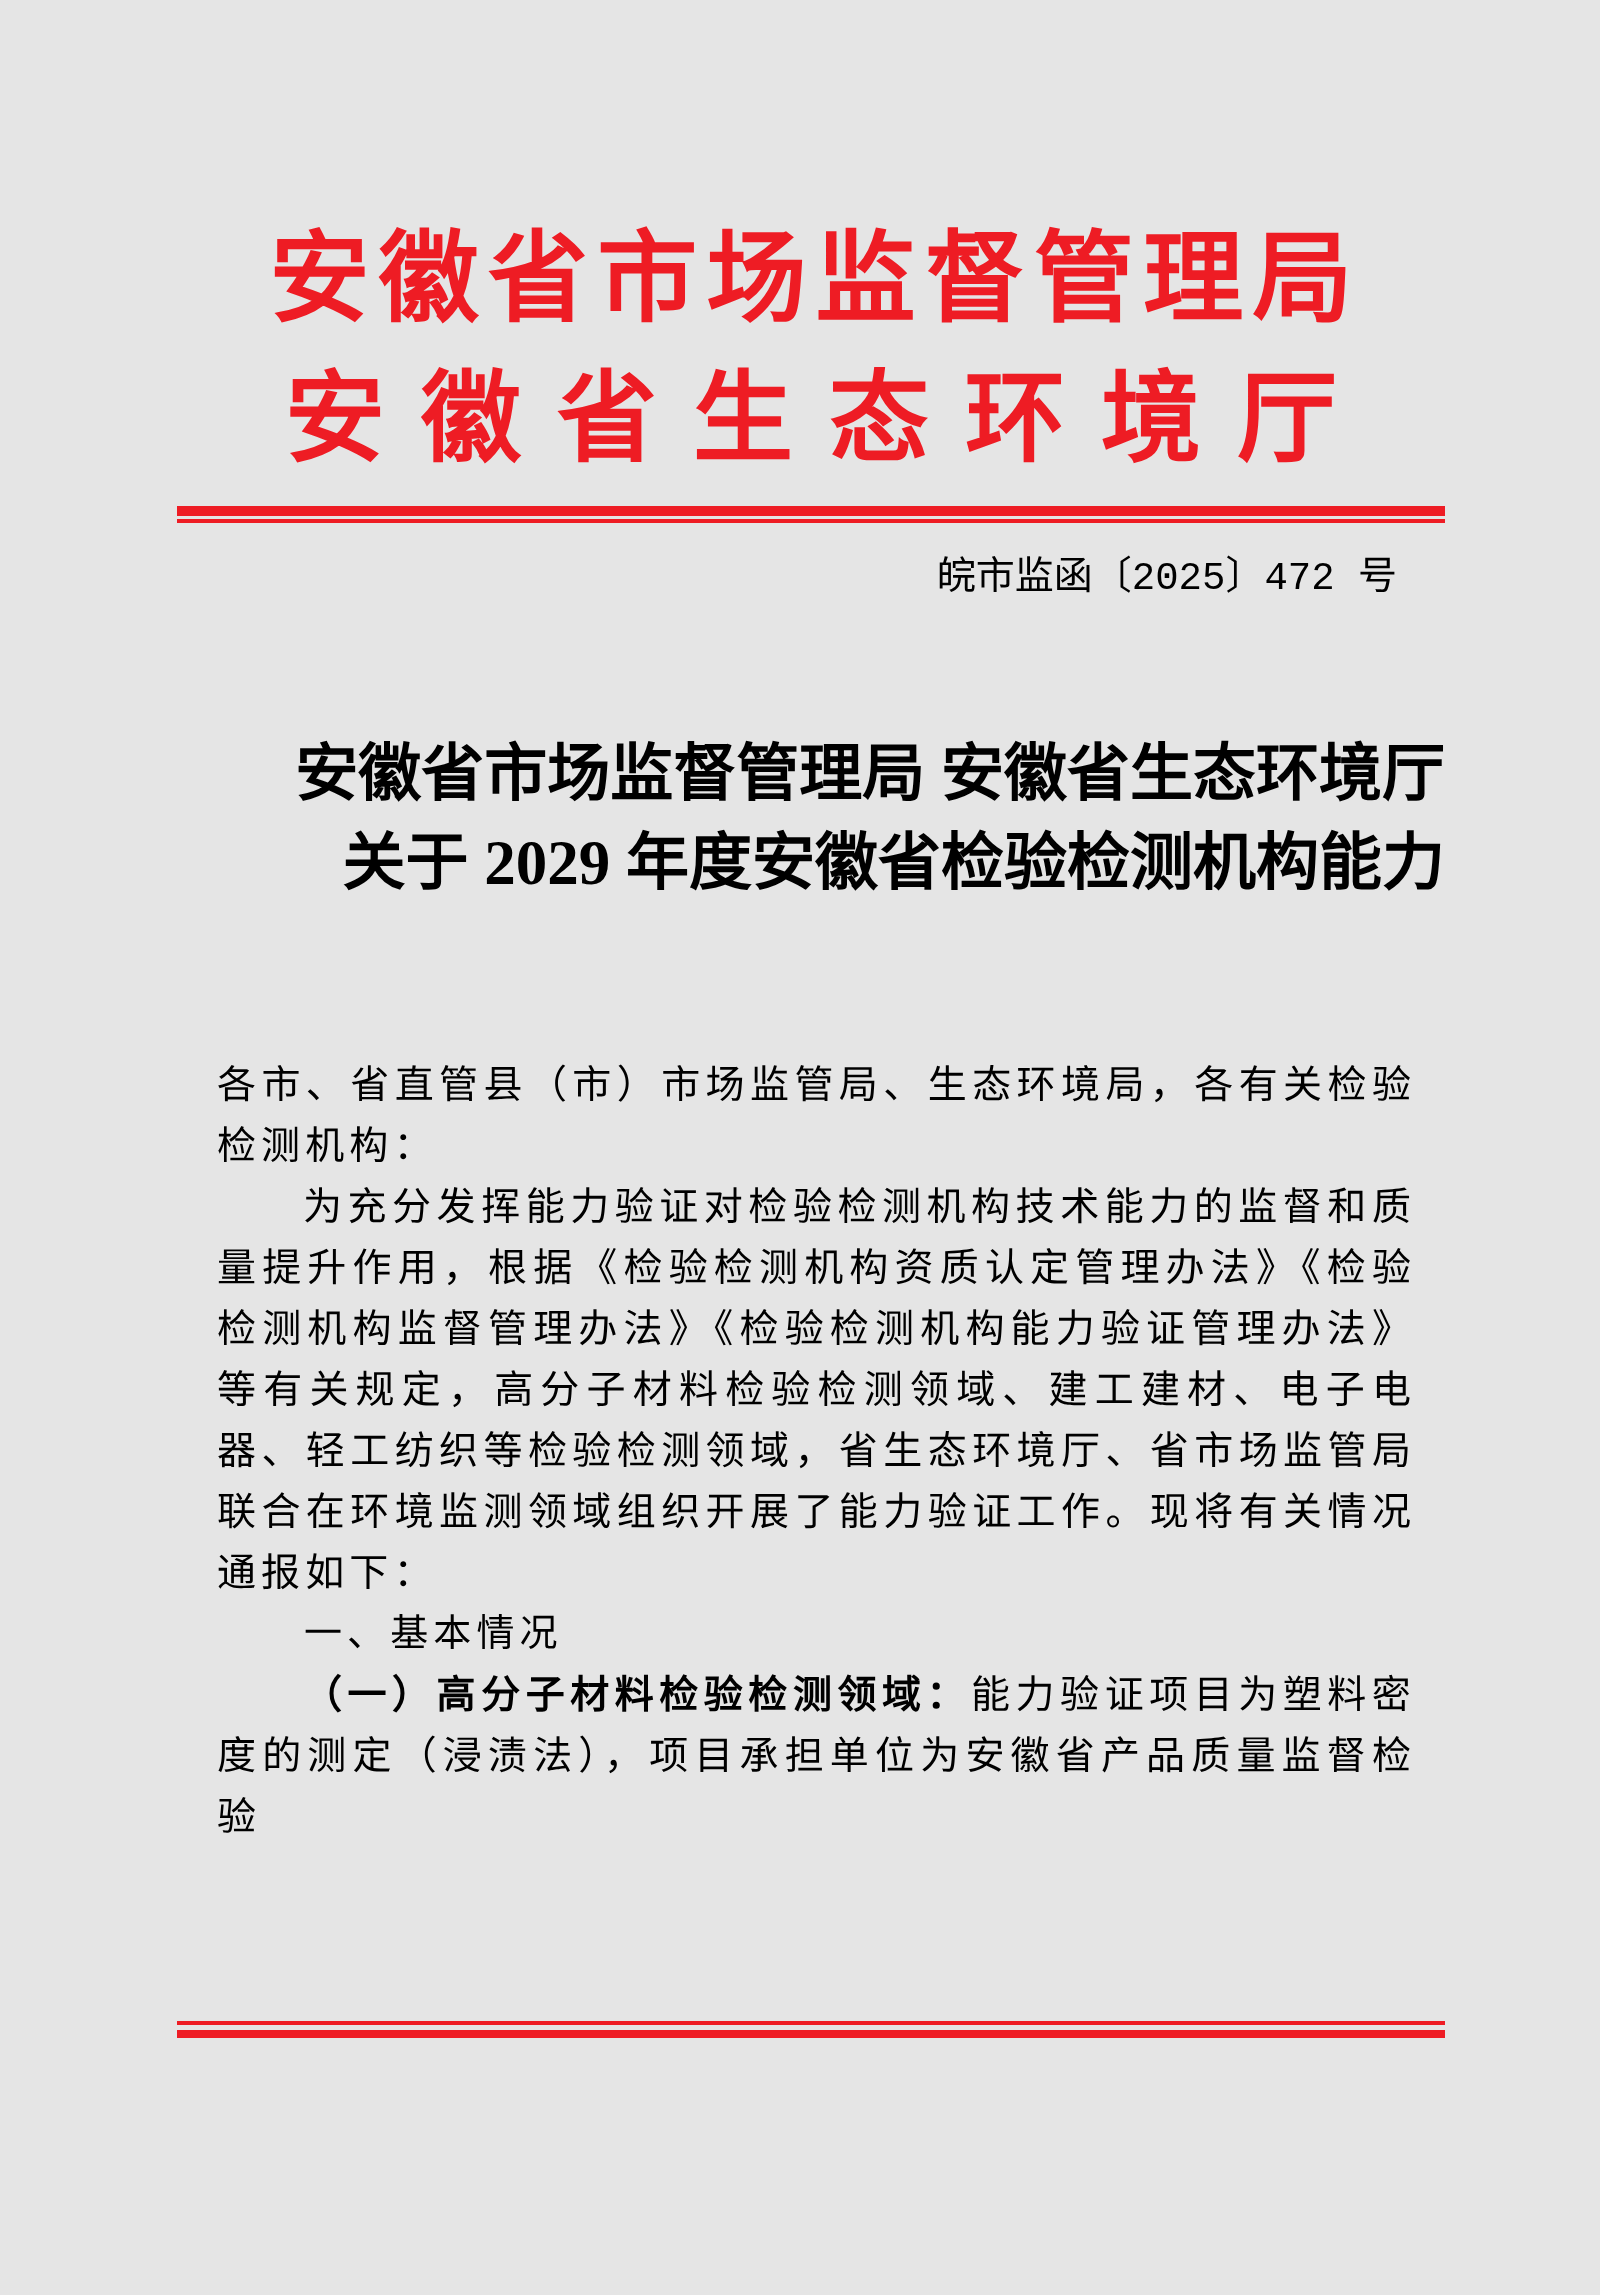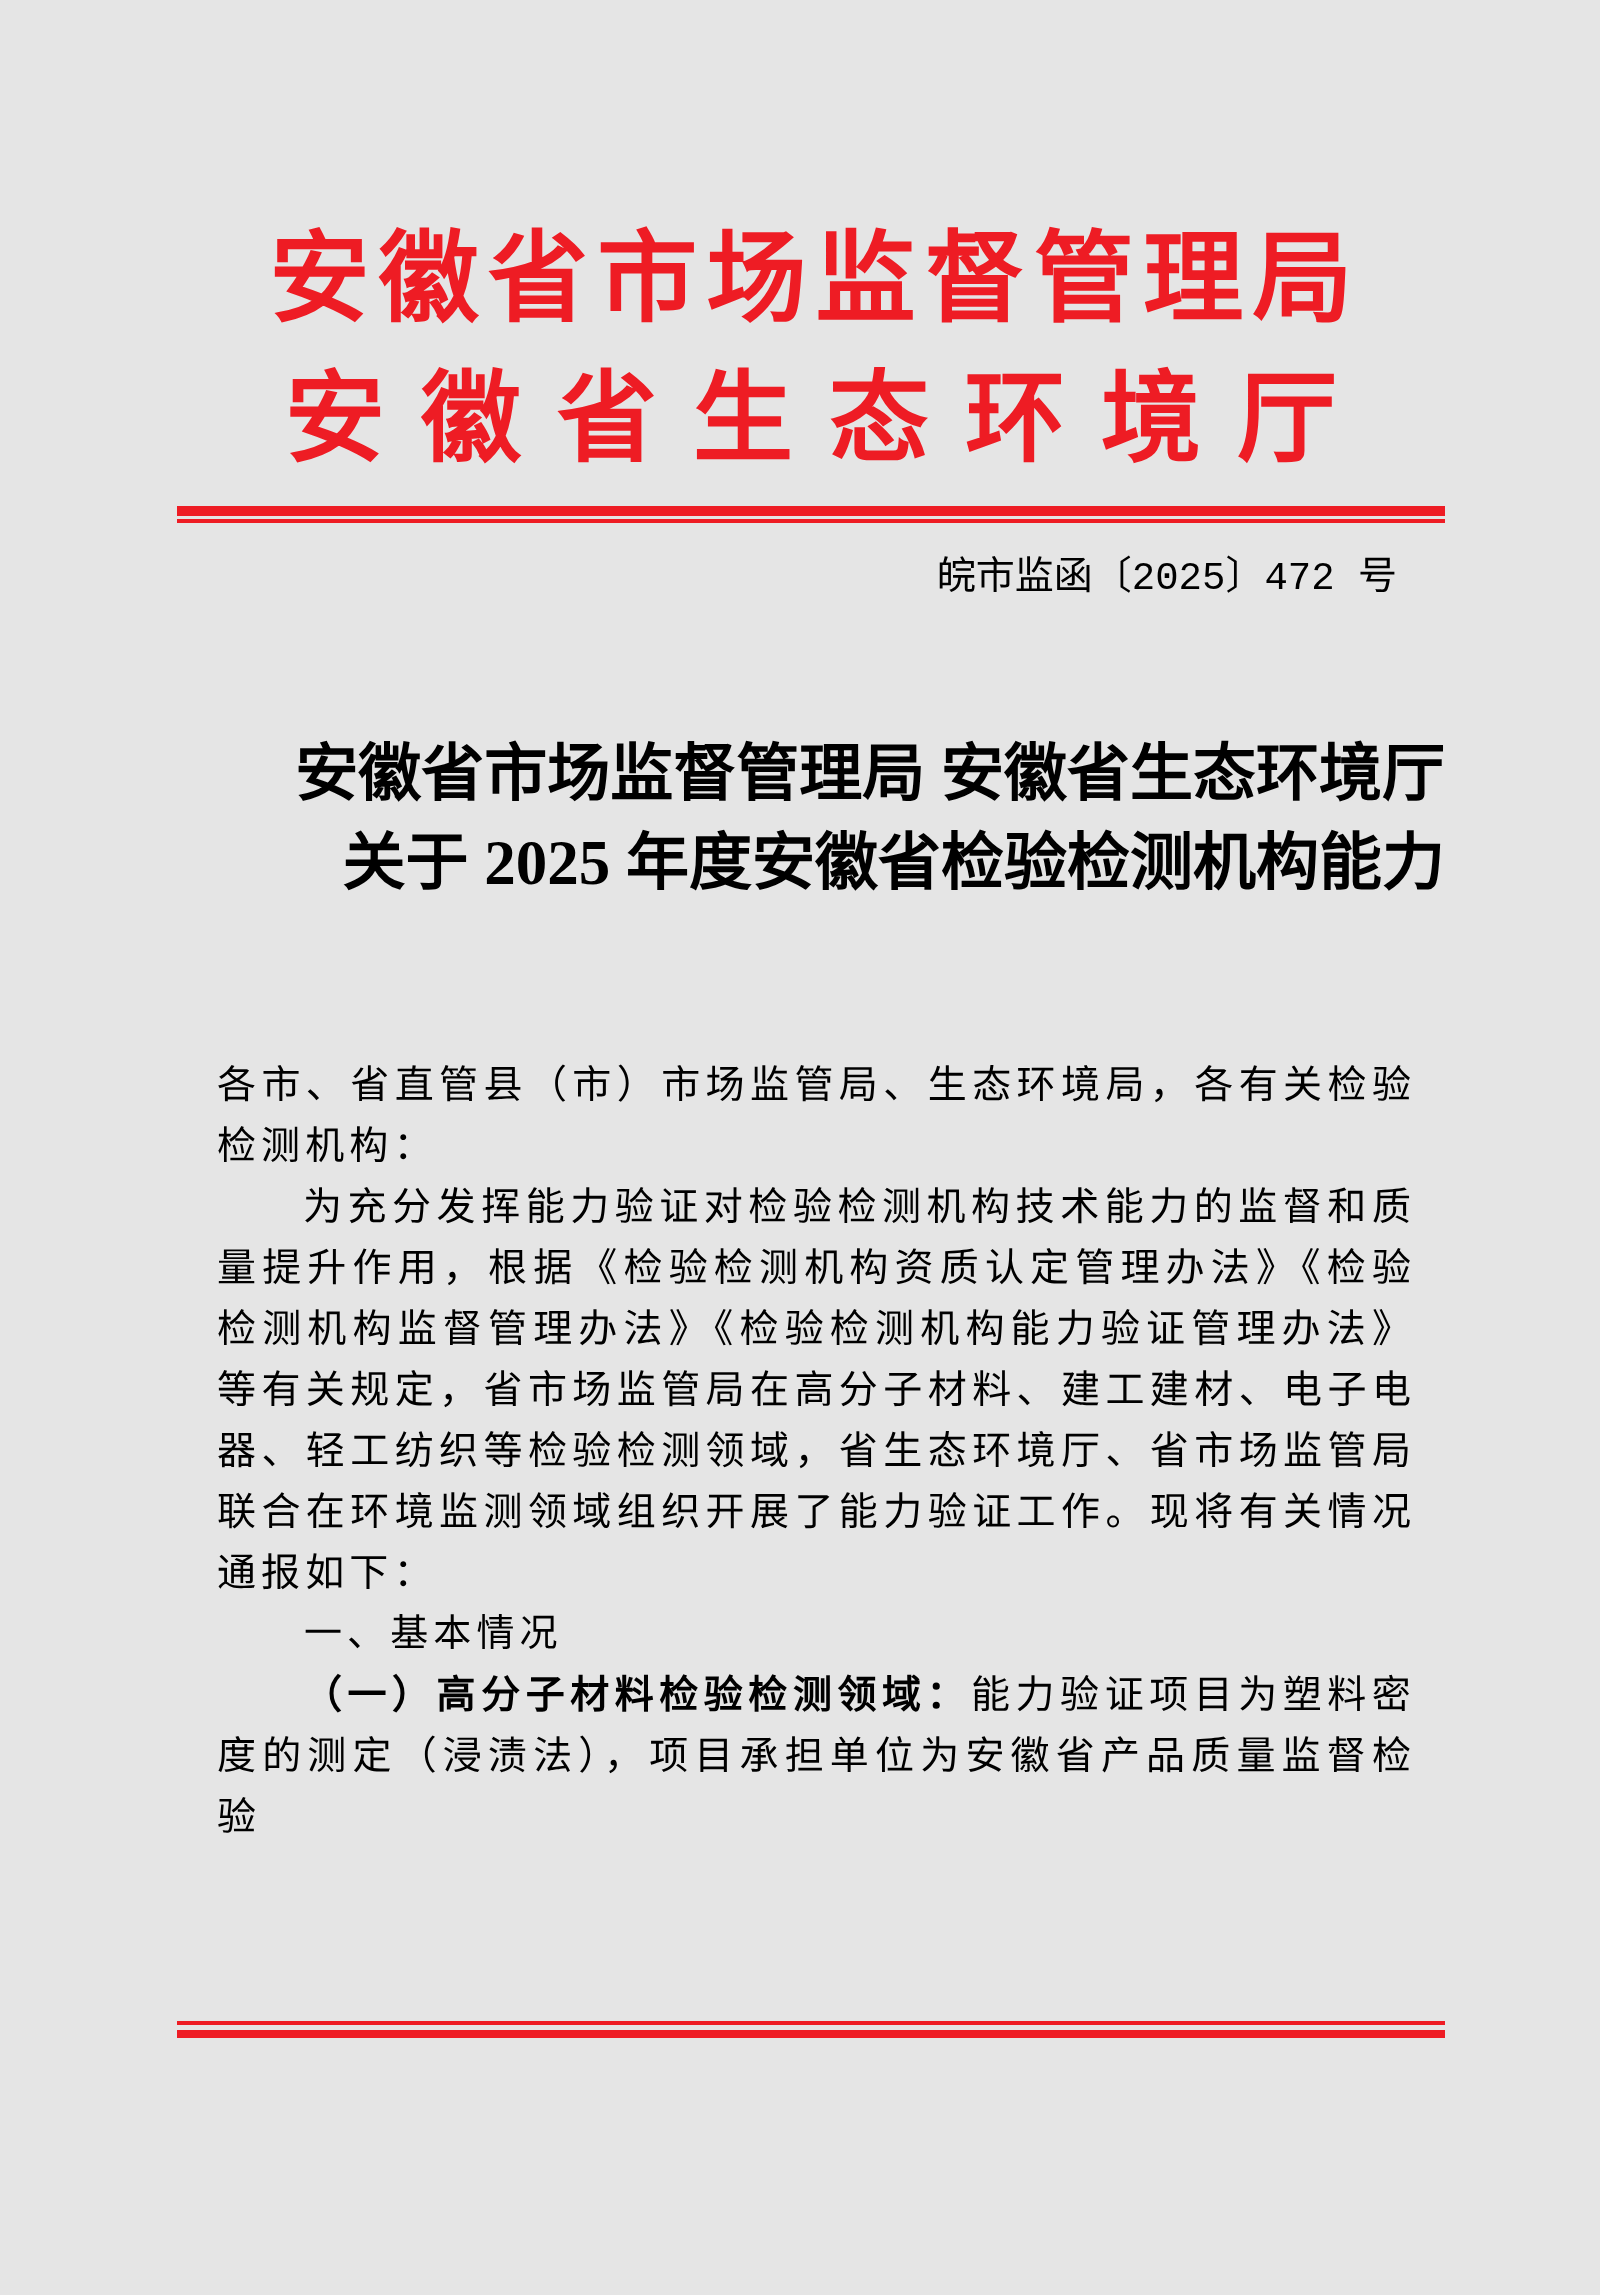--- a/index.html
+++ b/index.html
@@ -118,26 +118,26 @@
     <div class="org-line2">安徽省生态环境厅</div>
   </div>
 
   <div class="rule rule-top-thick"></div>
   <div class="rule rule-top-thin"></div>
 
   <div class="doc-number">皖市监函〔2025〕472 号</div>
 
   <div class="doc-title">
     <div class="t-line">安徽省市场监督管理局 安徽省生态环境厅</div>
-    <div class="t-line">关于 2025 年度安徽省检验检测机构能力</div>
+    <div class="t-line">关于 2029 年度安徽省检验检测机构能力</div>
   </div>
 
   <div class="body-text">
     <p>各市、省直管县（市）市场监管局、生态环境局，各有关检验检测机构：</p>
-    <p class="p-indent">为充分发挥能力验证对检验检测机构技术能力的监督和质量提升作用，根据《检验检测机构资质认定管理办法》《检验检测机构监督管理办法》《检验检测机构能力验证管理办法》等有关规定，省市场监管局在高分子材料、建工建材、电子电器、轻工纺织等检验检测领域，省生态环境厅、省市场监管局联合在环境监测领域组织开展了能力验证工作。现将有关情况通报如下：</p>
+    <p class="p-indent">为充分发挥能力验证对检验检测机构技术能力的监督和质量提升作用，根据《检验检测机构资质认定管理办法》《检验检测机构监督管理办法》《检验检测机构能力验证管理办法》等有关规定，高分子材料检验检测领域、建工建材、电子电器、轻工纺织等检验检测领域，省生态环境厅、省市场监管局联合在环境监测领域组织开展了能力验证工作。现将有关情况通报如下：</p>
     <p class="section-heading">一、基本情况</p>
     <p class="p-indent"><span class="item-label">（一）高分子材料检验检测领域：</span><span>能力验证项目为塑料密度的测定（浸渍法），项目承担单位为安徽省产品质量监督检验</span></p>
   </div>
 
   <div class="rule rule-bottom-thin"></div>
   <div class="rule rule-bottom-thick"></div>
 
 </div>
 
 

